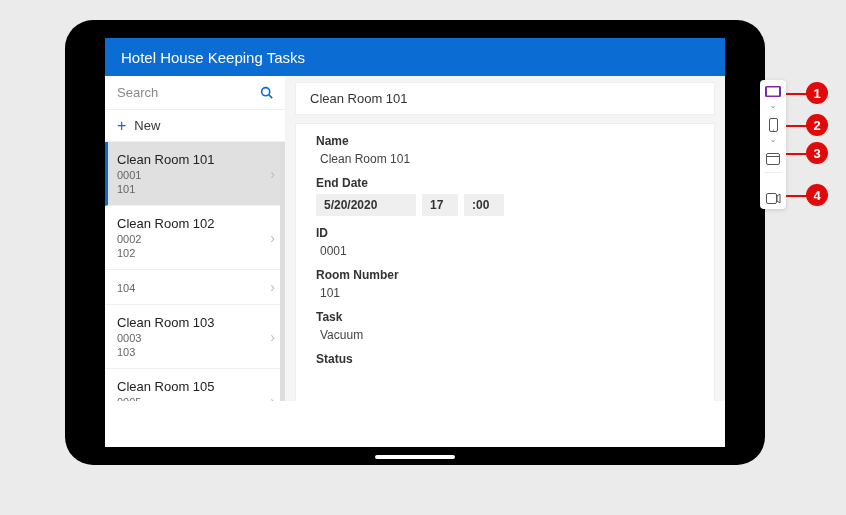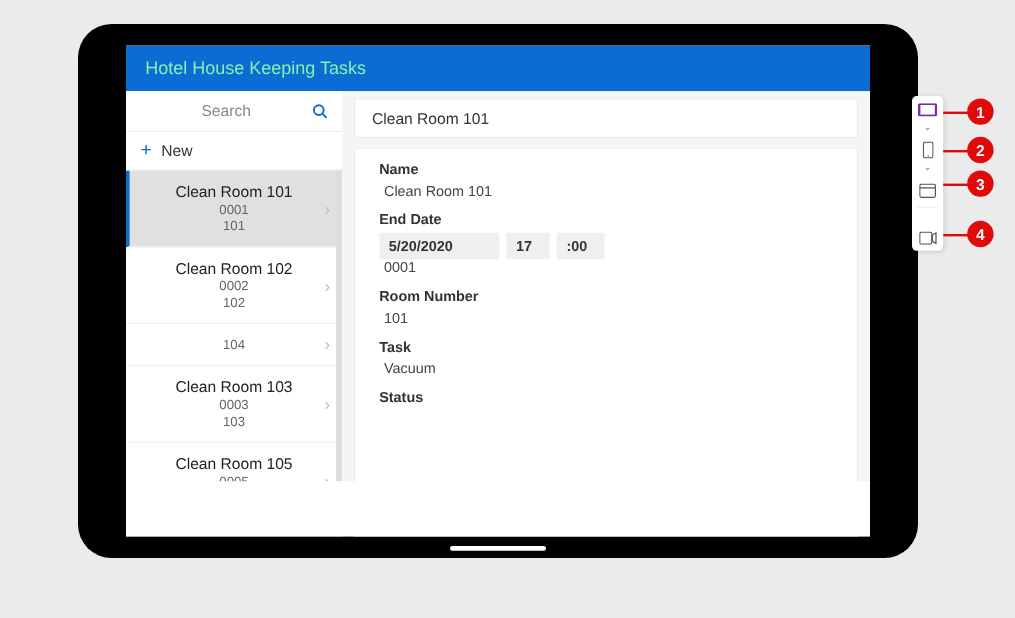--- a/index.html
+++ b/index.html
@@ -33,40 +33,39 @@
     bottom: 6px;
     left: 50%;
     transform: translateX(-50%);
     width: 80px;
     height: 4px;
     background: #fff;
     border-radius: 2px;
   }
   .header {
     background: #0b6cd4;
-    color: #86efac;
+    color: #ffffff;
     font-size: 15px;
     padding: 10px 16px;
     height: 38px;
     display: flex;
     align-items: center;
   }
   .content {
     display: flex;
     height: calc(100% - 38px);
     background: #f5f5f5;
     gap: 10px;
     padding-right: 10px;
   }
   .sidebar {
     width: 180px;
     background: #fff;
     display: flex;
     flex-direction: column;
-    text-align: center;
   }
   .search-row {
     border-bottom: 1px solid #eee;
     display: flex;
     align-items: center;
     padding: 8px 12px;
     color: #888;
     font-size: 13px;
     height: 34px;
   }
@@ -261,20 +260,21 @@
           <div class="field-label">Name</div>
           <div class="field-value">Clean Room 101</div>
 
           <div class="field-label">End Date</div>
           <div class="date-row">
             <div class="cell date">5/20/2020</div>
             <div class="cell h">17</div>
             <div class="cell m">:00</div>
           </div>
 
+          <div class="field-label">ID</div>
           <div class="field-value">0001</div>
 
           <div class="field-label">Room Number</div>
           <div class="field-value">101</div>
 
           <div class="field-label">Task</div>
           <div class="field-value">Vacuum</div>
 
           <div class="field-label">Status</div>
           <div class="field-value"></div>

